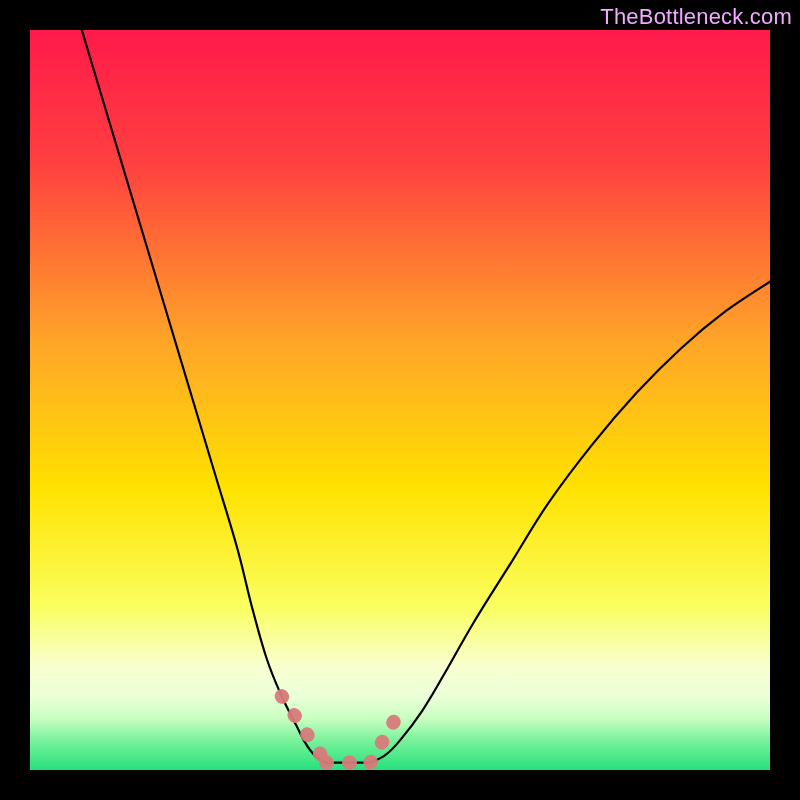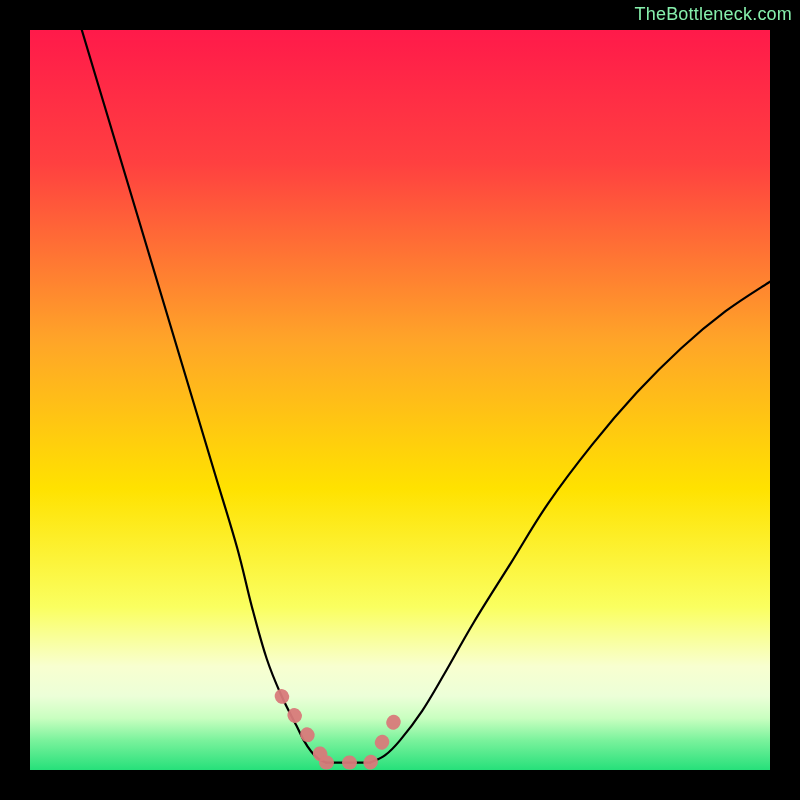--- a/index.html
+++ b/index.html
@@ -22,22 +22,22 @@
     left: 30px;
     top: 30px;
     width: 740px;
     height: 740px;
     overflow: hidden;
   }
   .watermark {
     position: absolute;
     top: 4px;
     right: 8px;
-    color: #86efac;
-    font-size: 18px;
+    color: #f0abfc;
+    font-size: 22px;
     font-weight: 500;
     letter-spacing: 0.2px;
     user-select: none;
   }
   svg { display: block; }
 </style>
 </head>
 <body>
 
 <div class="frame">

